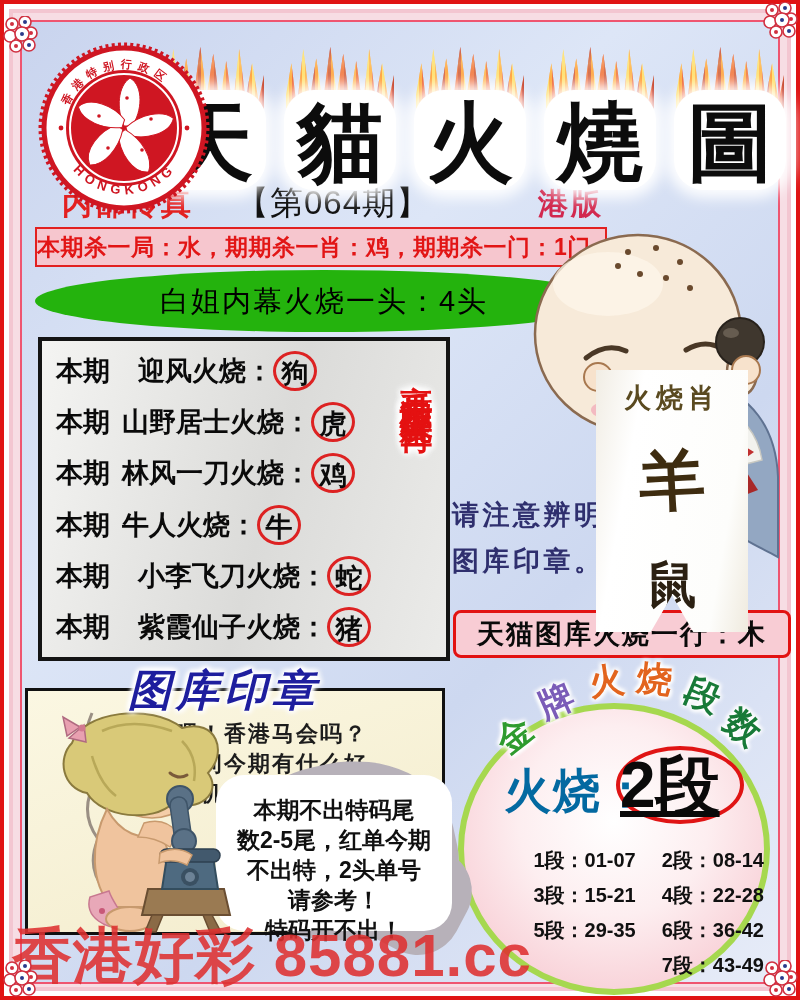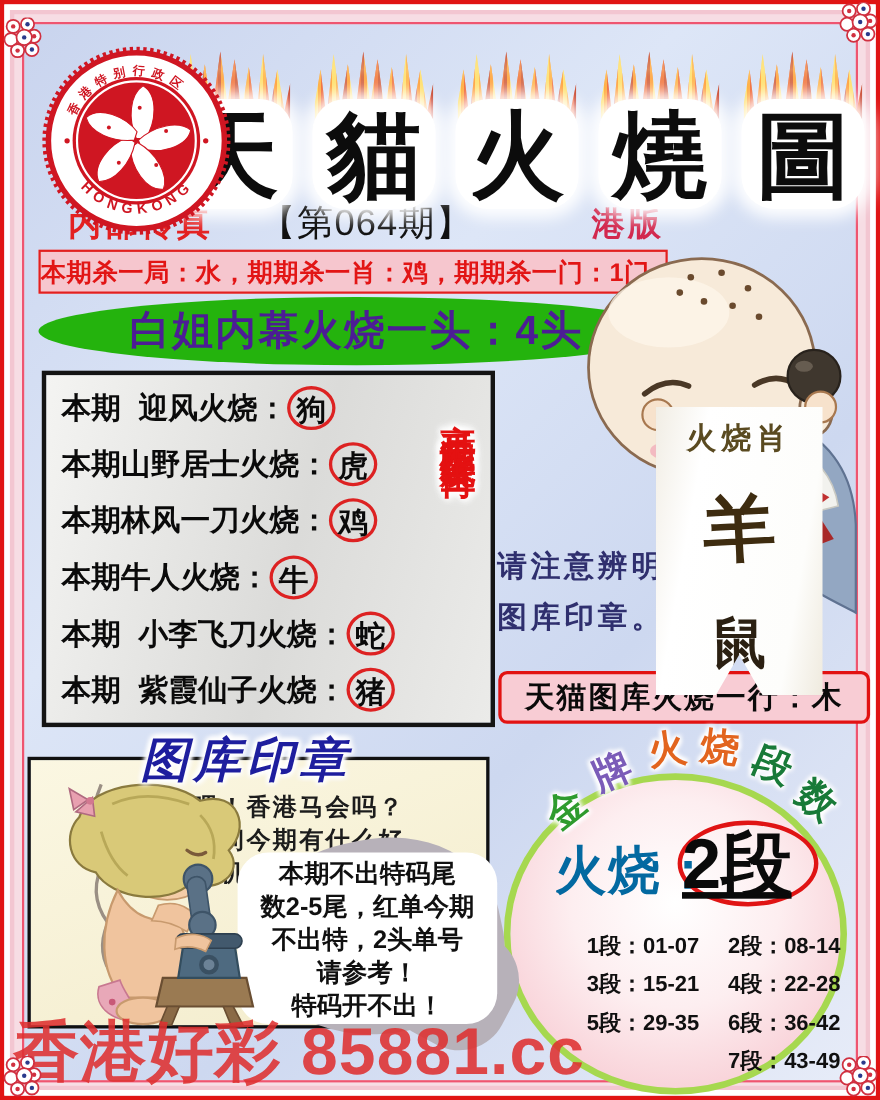--- a/index.html
+++ b/index.html
@@ -30,28 +30,28 @@
   
   .lbl-neibu{position:absolute;left:62px;top:184px;font-size:30px;font-weight:bold;color:#e32020;letter-spacing:3px;}
   .lbl-issue{position:absolute;left:236px;top:181px;font-size:33px;font-weight:normal;color:#111;letter-spacing:1px;}
   .lbl-gangban{position:absolute;left:538px;top:184px;font-size:30px;font-weight:bold;color:#d2284e;letter-spacing:3px;}
   
   .killbox{position:absolute;left:35px;top:227px;width:572px;height:40px;background:#f6c6ce;
            border:2px solid #e22020;box-sizing:border-box;z-index:1;
            font-size:23px;font-weight:bold;color:#e21515;line-height:36px;letter-spacing:.5px;}
   .greenoval{position:absolute;left:35px;top:270px;width:578px;height:62px;background:#24b30d;
              border-radius:50%;z-index:1;text-align:center;
-             font-size:37px;font-weight:bold;color:#4c1d95;line-height:62px;letter-spacing:2px;}
+             font-size:29px;font-weight:normal;color:#000000;line-height:62px;letter-spacing:2px;}
   
   .listbox{position:absolute;left:38px;top:337px;width:412px;height:324px;box-sizing:border-box;
            border:4px solid #141414;background:linear-gradient(105deg,#f4f4f2,#dbdbd9 55%,#ebebe9);
            z-index:2;}
   .rows{position:absolute;left:14px;top:10px;right:74px;bottom:10px;display:flex;flex-direction:column;justify-content:space-between;}
   .lrow{display:flex;align-items:center;font-size:27px;font-weight:bold;color:#0a0a0a;white-space:nowrap;}
-  .lrow .pre{}
+  .lrow .pre{margin-right:12px;}
   .lrow:nth-child(1) .lab,.lrow:nth-child(5) .lab,.lrow:nth-child(6) .lab{margin-left:16px;}
   .zpill{display:inline-block;min-width:44px;height:40px;border:3px solid #dd2222;border-radius:50%;
          text-align:center;line-height:38px;font-size:27px;font-weight:bold;color:#0a0a0a;box-sizing:border-box;}
   .vnote{position:absolute;right:8px;top:18px;writing-mode:vertical-rl;text-orientation:upright;
          font-size:33px;font-weight:bold;color:#e41111;letter-spacing:5px;
          text-shadow:0 0 5px #fff,0 0 8px #fff,2px 2px 6px #fff,-2px -2px 6px #fff,0 0 12px #fff;}
   
   .monk{position:absolute;left:478px;top:222px;width:312px;height:420px;z-index:4;}
   .scroll{position:absolute;left:596px;top:370px;width:152px;height:262px;z-index:5;
           background:linear-gradient(100deg,#f1ede4 0%,#ffffff 25%,#fdfdfb 80%,#efeade 100%);
@@ -73,21 +73,21 @@
   .ptitle{position:absolute;left:128px;top:662px;z-index:8;font-size:43px;font-weight:bold;font-style:italic;
           color:#1e1e9e;letter-spacing:5px;
           text-shadow:0 0 4px #fff,0 0 7px #fff,2px 2px 5px #fff,-2px -2px 5px #fff,2px -2px 5px #fff,-2px 2px 5px #fff;}
   .qlines{position:absolute;left:148px;top:28px;font-size:22px;color:#1c1c1c;line-height:30px;
           letter-spacing:2px;font-family:"Liberation Serif",serif;font-weight:bold;}
   .grayblob{position:absolute;left:200px;top:72px;width:228px;height:178px;background:#b7b1b9;
             border-radius:48% 52% 42% 58%;transform:rotate(-12deg);}
   .grayblob2{position:absolute;left:330px;top:150px;width:110px;height:110px;background:#b7b1b9;
              border-radius:40%;transform:rotate(28deg);}
   .bubble{position:absolute;left:188px;top:84px;width:236px;height:156px;background:#fff;border-radius:28px;
-          text-align:center;font-size:23px;font-weight:bold;color:#101010;line-height:30px;padding-top:4px;box-sizing:border-box;}
+          text-align:center;font-size:23px;font-weight:bold;color:#101010;line-height:30px;padding-top:20px;box-sizing:border-box;}
   .baby{position:absolute;left:4px;top:10px;width:200px;height:232px;}
   
   .segcircle{position:absolute;left:458px;top:703px;width:312px;height:292px;box-sizing:border-box;
              border:6px solid #a6d84f;border-radius:50%;z-index:5;
              background:radial-gradient(circle at 50% 40%, #ffffff 0%, #fdeef0 42%, #f8ced5 82%, #f5c3cc 100%);}
   .arc{position:absolute;left:495px;top:652px;width:266px;height:120px;z-index:7;}
   .arc span{position:absolute;font-size:35px;font-weight:bold;
             text-shadow:0 0 4px #fff,2px 2px 4px #fff,-2px -2px 4px #fff,2px -2px 4px #fff,-2px 2px 4px #fff;}
   .ac0{left:2px;top:60px;transform:rotate(-38deg);color:#2e9b2e;}
   .ac1{left:44px;top:26px;transform:rotate(-24deg);color:#7b5cb8;}

